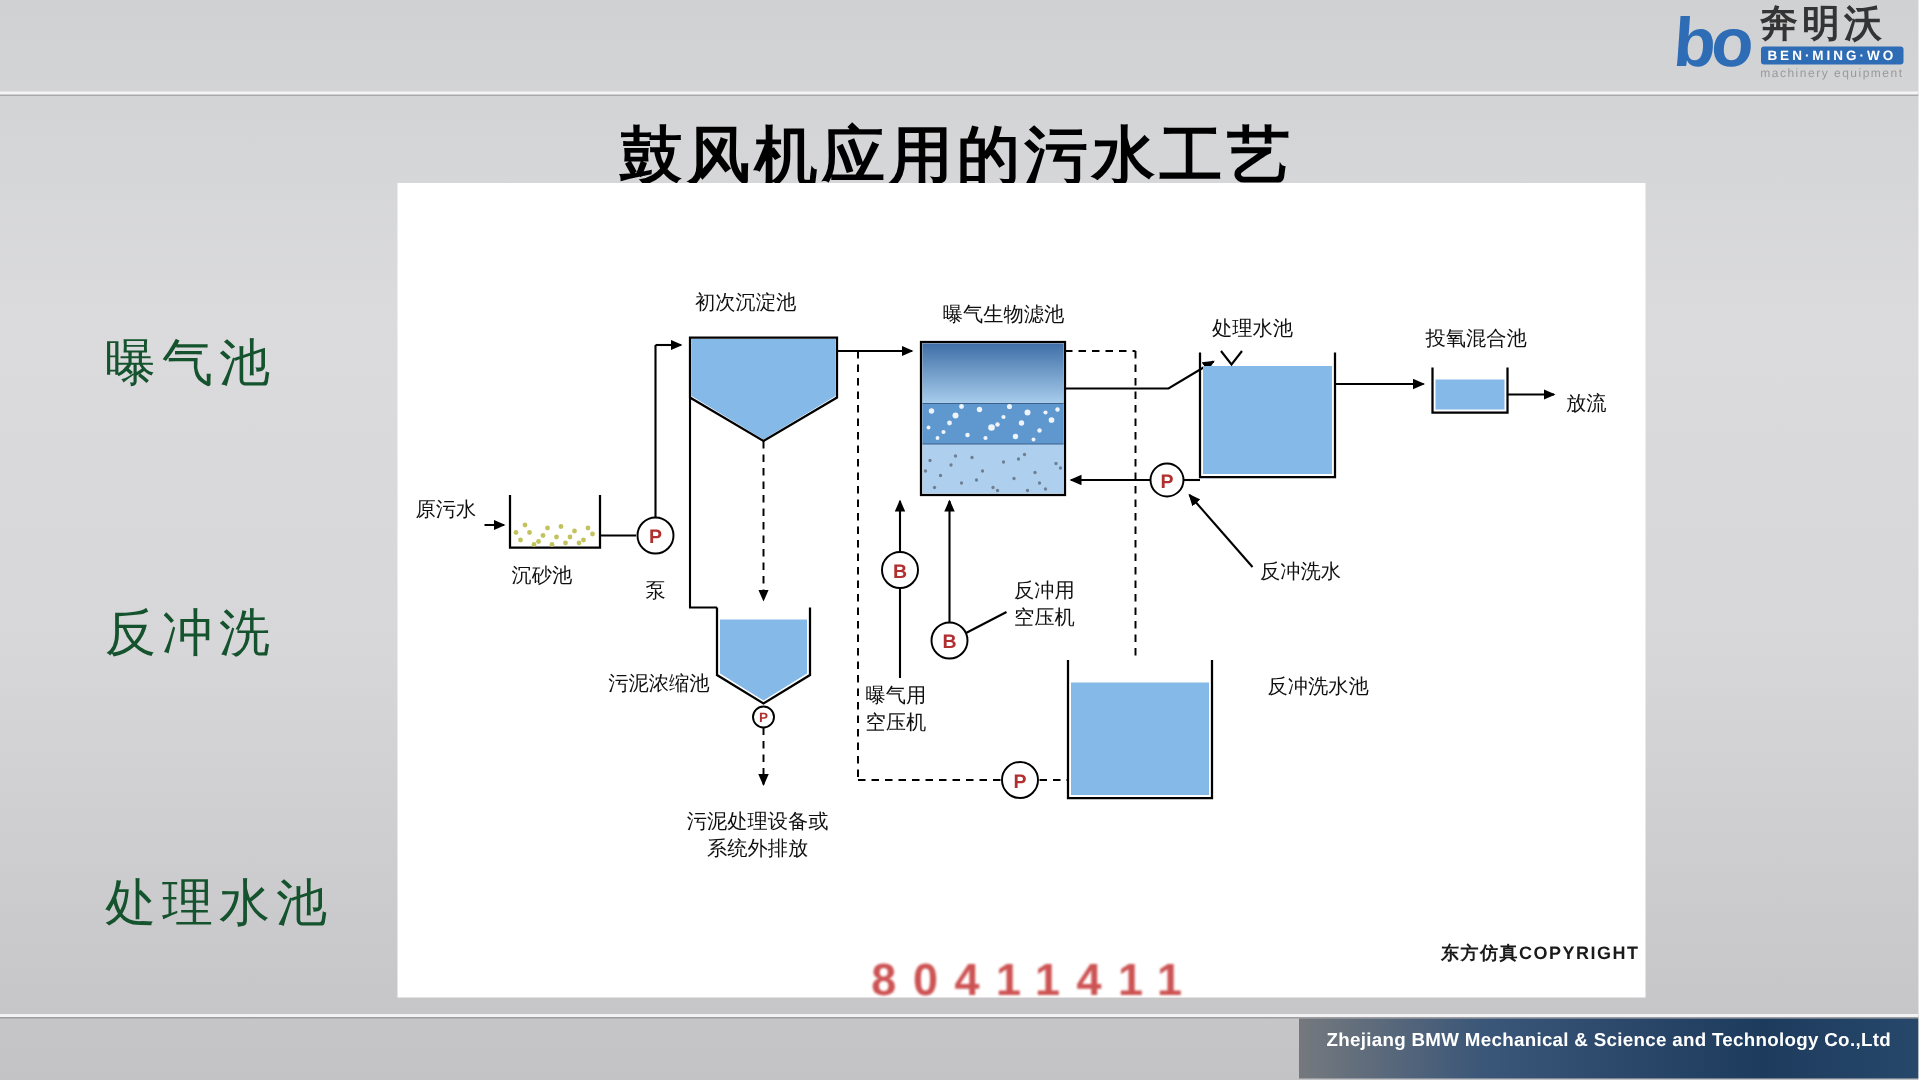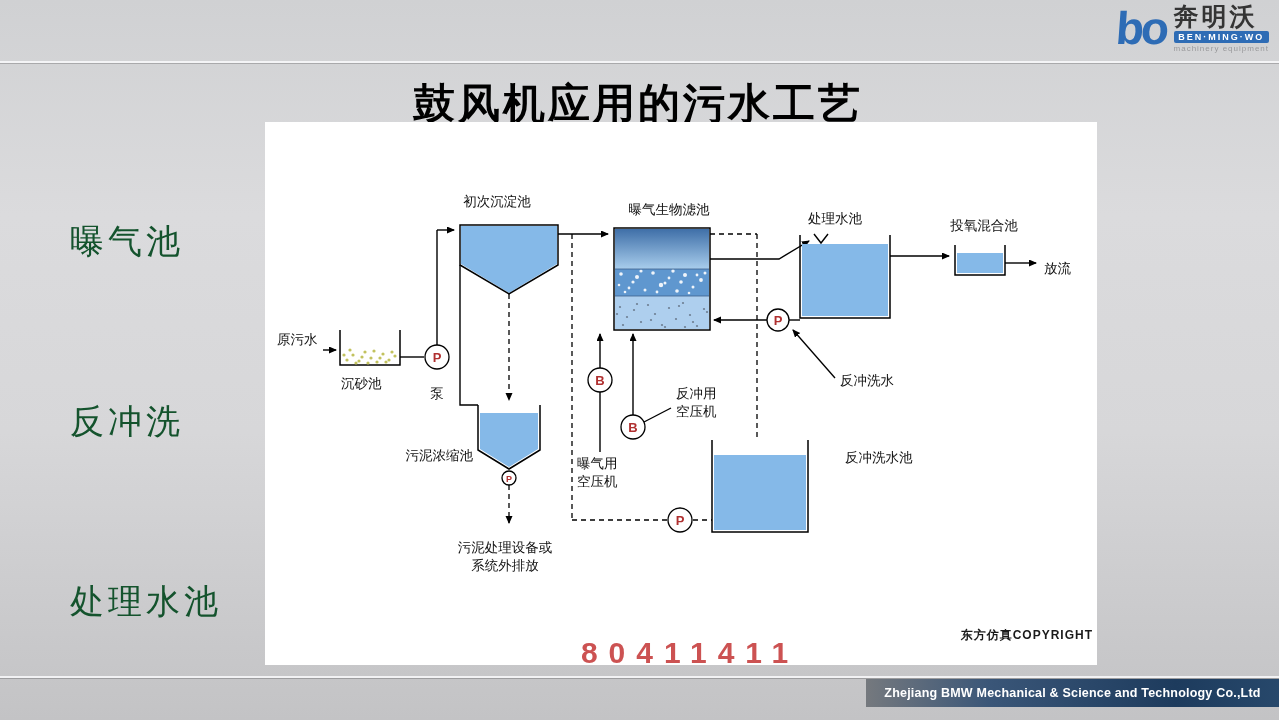--- a/index.html
+++ b/index.html
@@ -41,21 +41,21 @@
   .wmark { font-family:"Liberation Sans", sans-serif; font-weight:bold; font-size:30px;
     fill:#c43535; letter-spacing:11px; opacity:0.85; }
   .pipe { stroke:#000; stroke-width:1.4; fill:none; }
   .pipe-d { stroke:#000; stroke-width:1.3; fill:none; stroke-dasharray:5,4; }
   .tank-line { stroke:#000; stroke-width:1.5; fill:none; }
   .water { fill:#85b9e8; }
   .circ { fill:#ffffff; stroke:#000; stroke-width:1.3; }
   
   .ftr-divider { position:absolute; left:0; top:676px; width:100%; height:2px;
     background:#f2f2f4; box-shadow:0 1px 0 #9d9d9f; }
-  .ftr-bar { position:absolute; left:866px; right:0; top:679px; height:28px;
+  .ftr-bar { position:absolute; left:866px; right:0; top:679px; height:40px;
     background:linear-gradient(90deg,#75797e 0%,#3a5678 30%,#1d3b5d 75%,#27486b 100%);
     color:#fff; font-size:12.5px; font-weight:bold; text-align:center; line-height:28px;
     letter-spacing:0.2px; }
   .page-num { position:absolute; left:585px; top:682px; width:50px; text-align:center;
     color:#7f7f81; font-size:14px;margin-top:36px; }
 </style>
 </head>
 <body>
 
 <div class="hdr-divider"></div>

